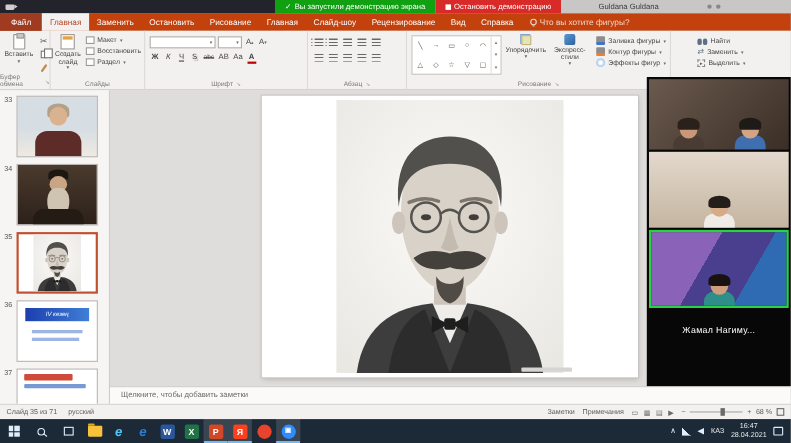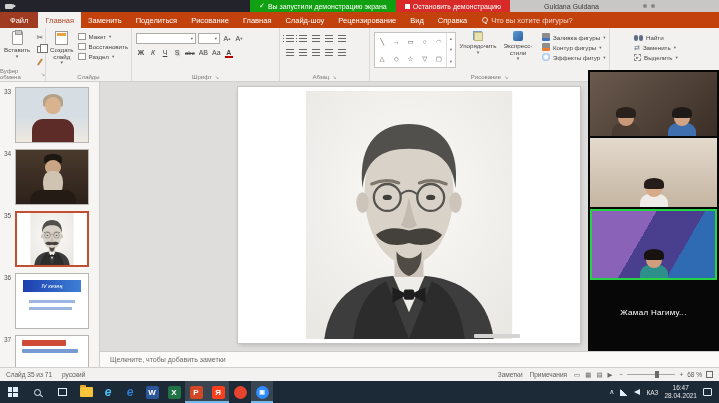--- a/index.html
+++ b/index.html
@@ -174,21 +174,21 @@
   .vpanel { position:absolute; left:588px; top:70px; width:131px; height:281px; background:#070707; z-index:5; }
   .vtile { position:relative; margin:2px; overflow:hidden; }
   .vt1 { height:64px; background:linear-gradient(135deg,#6b5a4e,#3a2e26); }
   .vt2 { height:69px; background:linear-gradient(180deg,#e3d9cc,#c4b5a1); }
   .vt3 { height:71px; border:2px solid #27d245;
          background:linear-gradient(120deg,#8a63b8 0 40%,#4a3f8f 40% 70%,#2e6bb3 70%); }
   .pers { position:absolute; display:flex; flex-direction:column; align-items:center; }
   .phead { width:16px; height:16px; border-radius:50%; position:relative; z-index:2; }
   .phair { position:absolute; top:-3px; left:-2px; right:-2px; height:11px; border-radius:50% 50% 20% 20%; }
   .pbody { width:28px; height:13px; border-radius:9px 9px 0 0; margin-top:-3px; }
-  .vname { margin-top:28px; text-align:center; color:#fff; font-size:8px; letter-spacing:.3px; }
+  .vname { margin-top:16px; text-align:center; color:#fff; font-size:8px; letter-spacing:.3px; }
 </style>
 </head>
 <body>
 
 <svg width="0" height="0" style="position:absolute" aria-hidden="true">
   <defs>
     <radialGradient id="pgrad" cx="50%" cy="42%" r="75%">
       <stop offset="0%" stop-color="#fbfaf8"></stop>
         <stop offset="100%" stop-color="#e9e7e2"></stop>
     </radialGradient>
@@ -242,21 +242,21 @@
         <span class="meet-dot"></span>
         <span class="meet-white"></span>
       </span>
     </div>
   </div>
 
   <div class="menubar">
     <div class="tab file">Файл</div>
     <div class="tab active">Главная</div>
     <div class="tab">Заменить</div>
-    <div class="tab">Поделиться</div>
+    <div class="tab">Остановить</div>
     <div class="tab">Рисование</div>
     <div class="tab">Главная</div>
     <div class="tab">Слайд-шоу</div>
     <div class="tab">Рецензирование</div>
     <div class="tab">Вид</div>
     <div class="tab">Справка</div>
     <div class="tellme">
       <span class="bulb"></span>
       <span>Что вы хотите фигуры?</span>
     </div>

